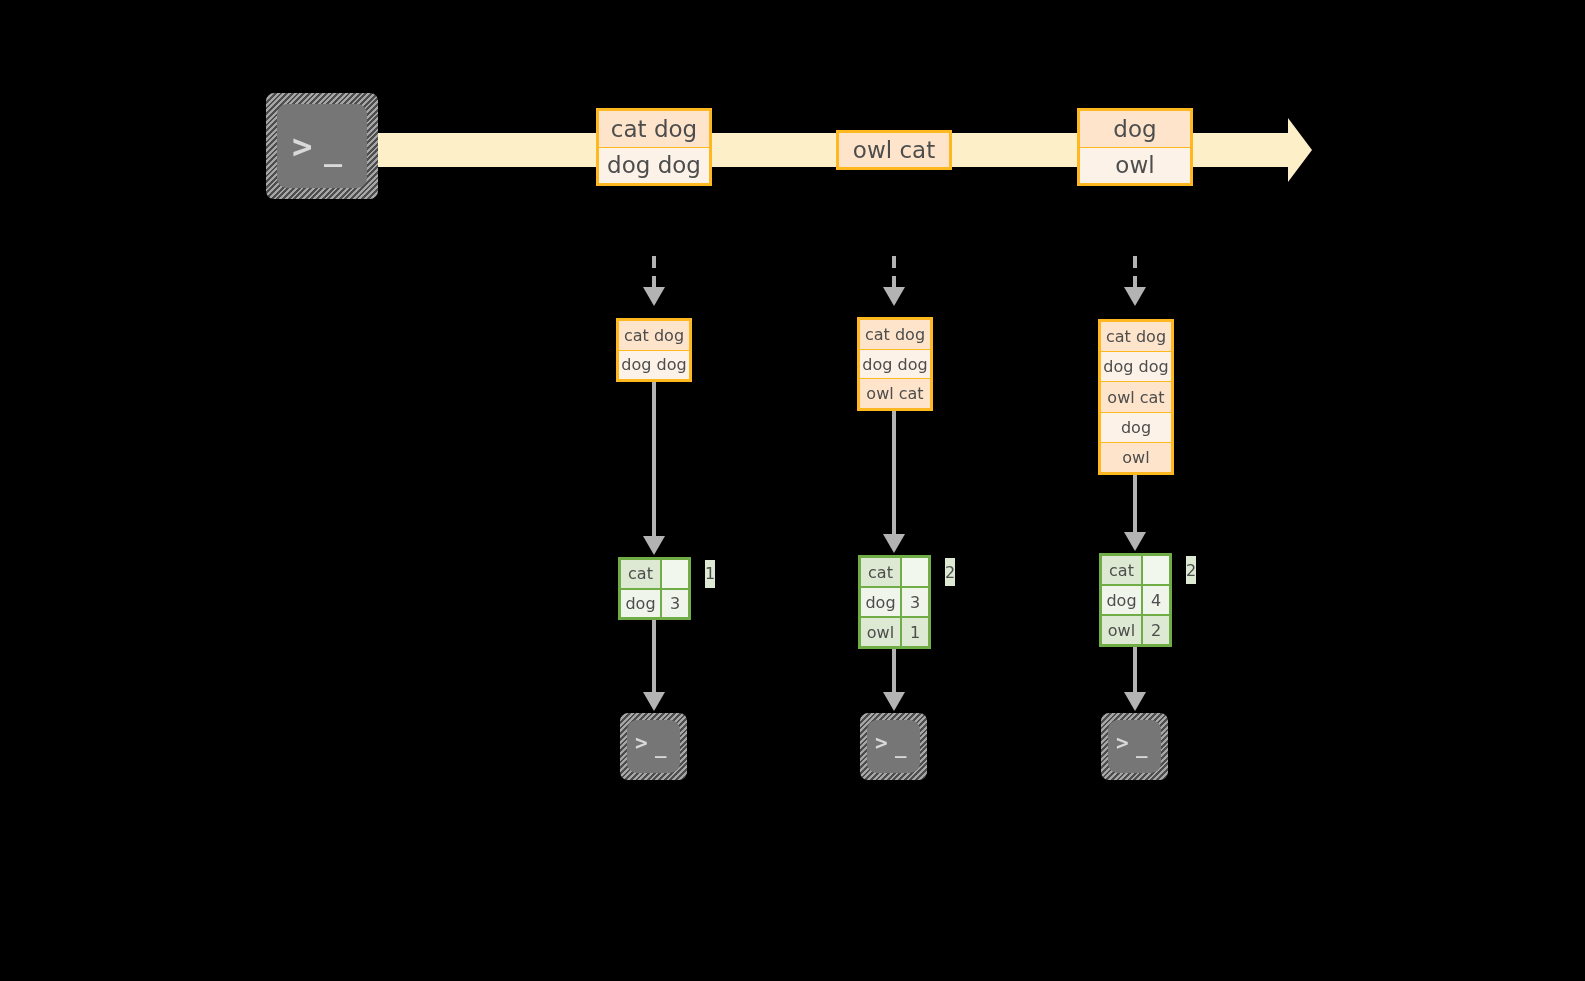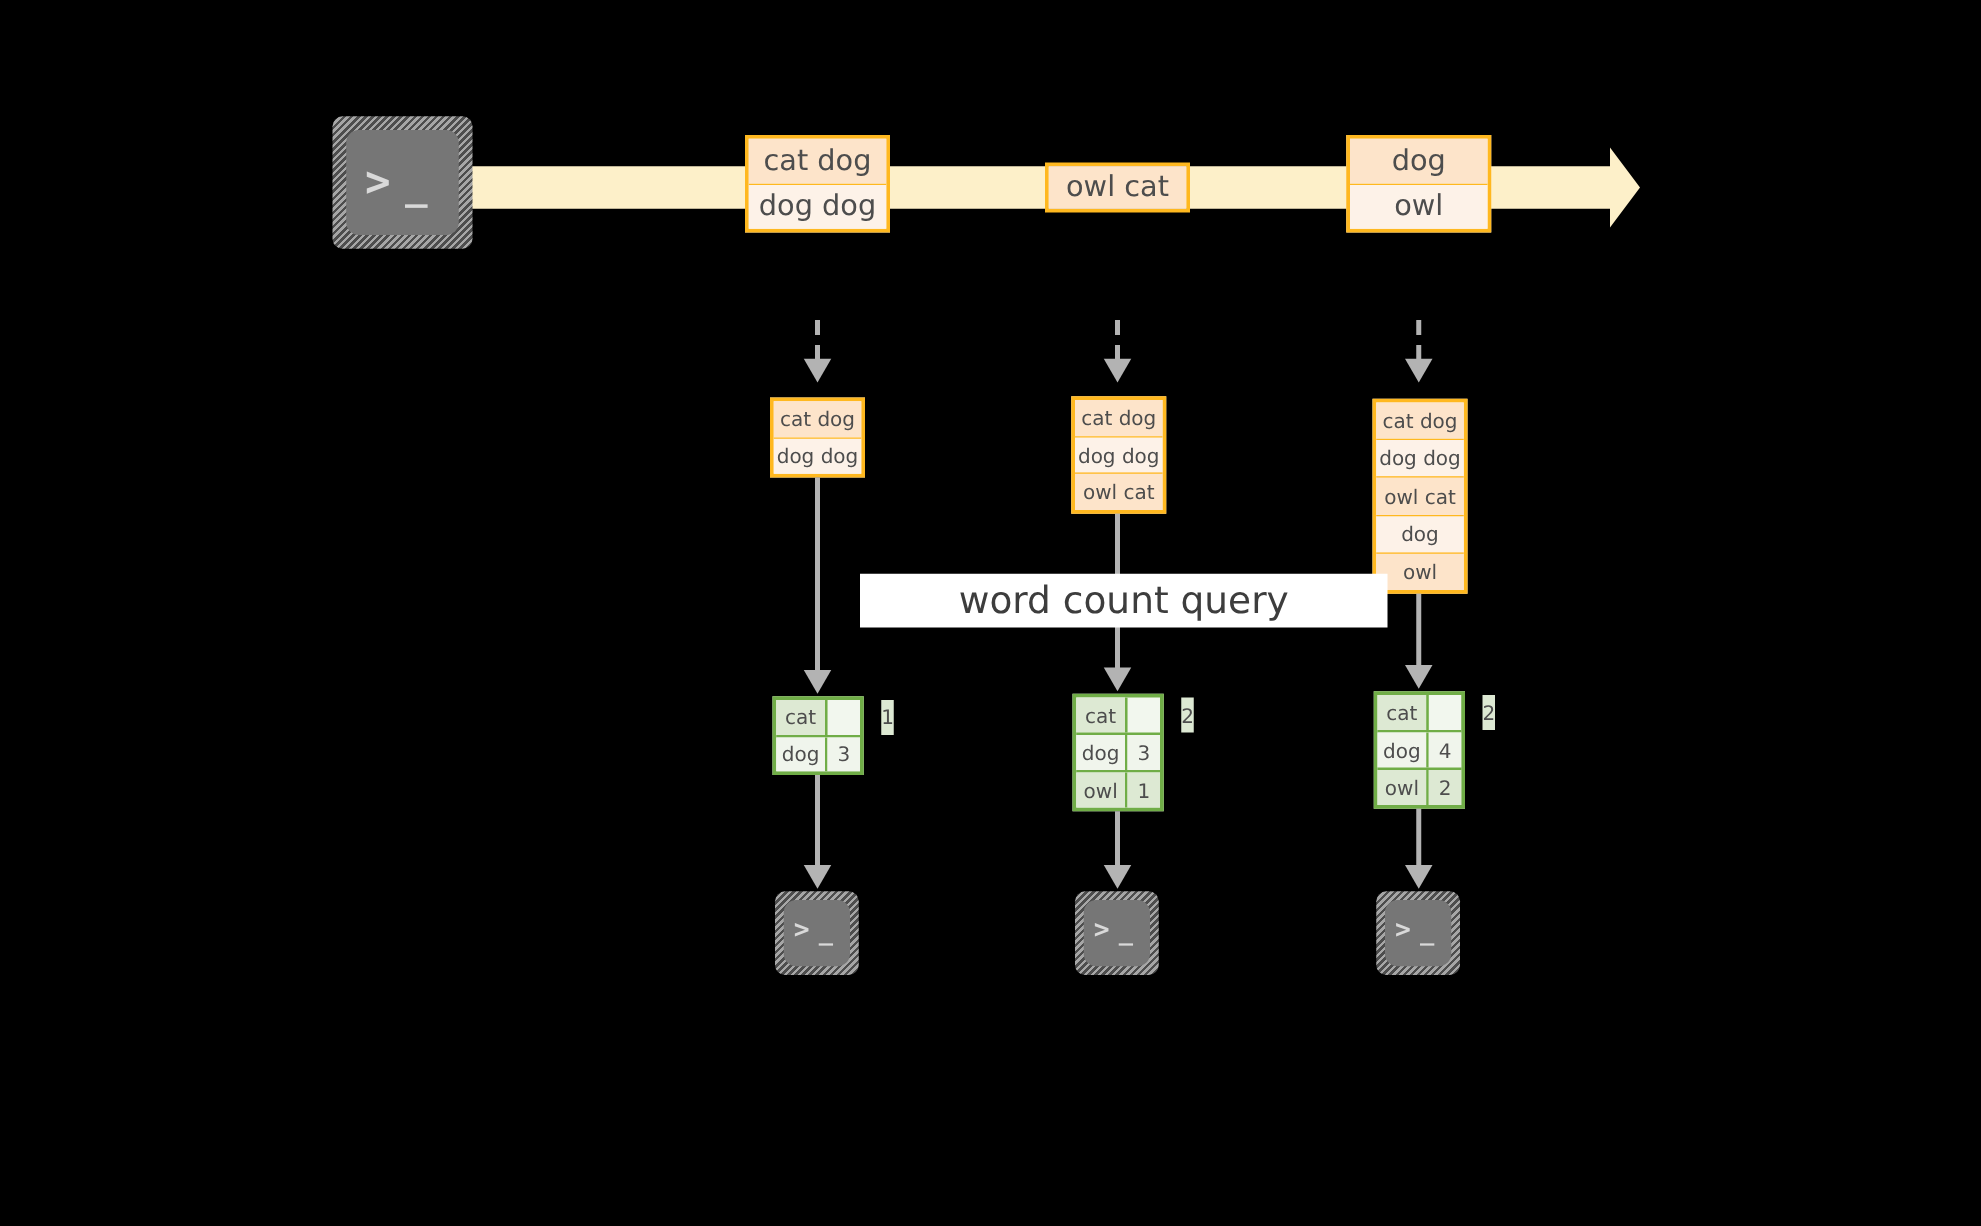--- a/index.html
+++ b/index.html
@@ -285,15 +285,14 @@
   <div class="conn-line" style="left:1133px; top:647px; height:46px;"></div>
   <div class="conn-head" style="left:1124px; top:692px; border-width:19px 11px 0 11px;"></div>
 
   <div class="terminal" style="left:1101px; top:713px; width:67px; height:67px; background:none;">
     <div class="terminal-hatch" style="left:0; top:0; right:0; bottom:0;"></div>
     <div class="terminal-inner" style="left:7px; top:7px; right:7px; bottom:7px;"></div>
     <span class="terminal-glyph" style="left:15px; top:20px; font-size:21px;">&gt;</span>
     <span class="terminal-glyph" style="left:35px; top:24px; font-size:19px;">_</span>
   </div>
 
-  <div class="query-label" style="left:688px; top:459px; width:422px; height:43px;">word count query</div>
 
 </div>
 
 </body></html>

